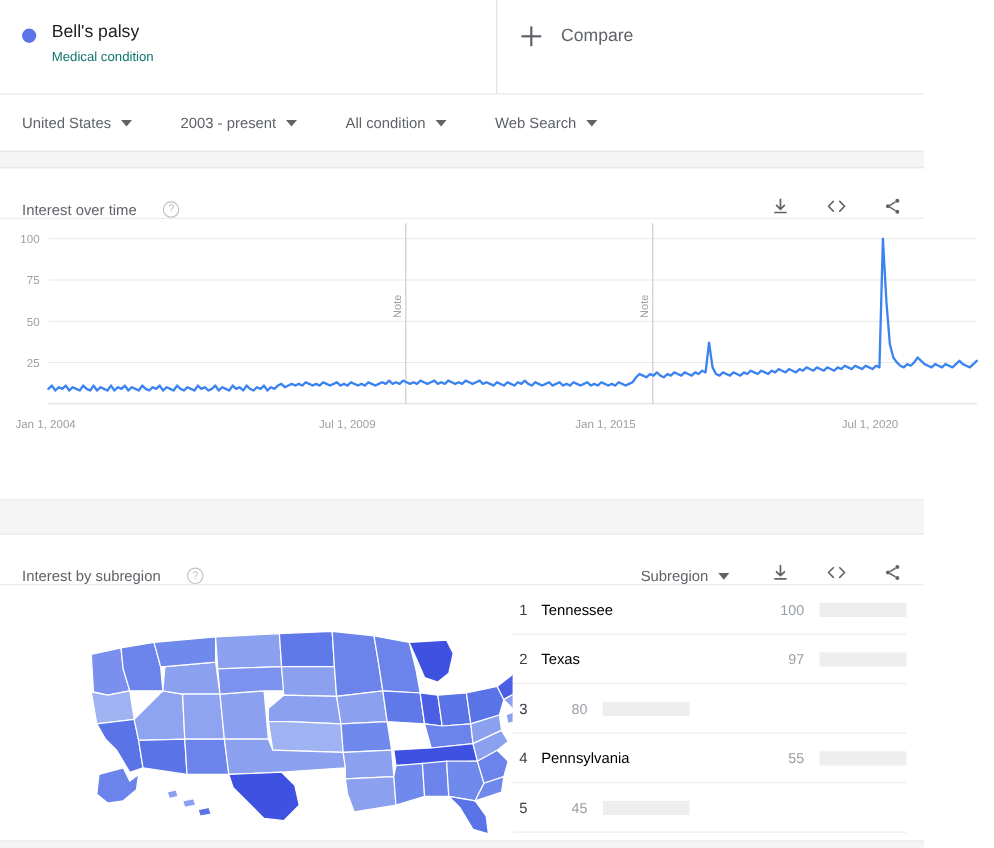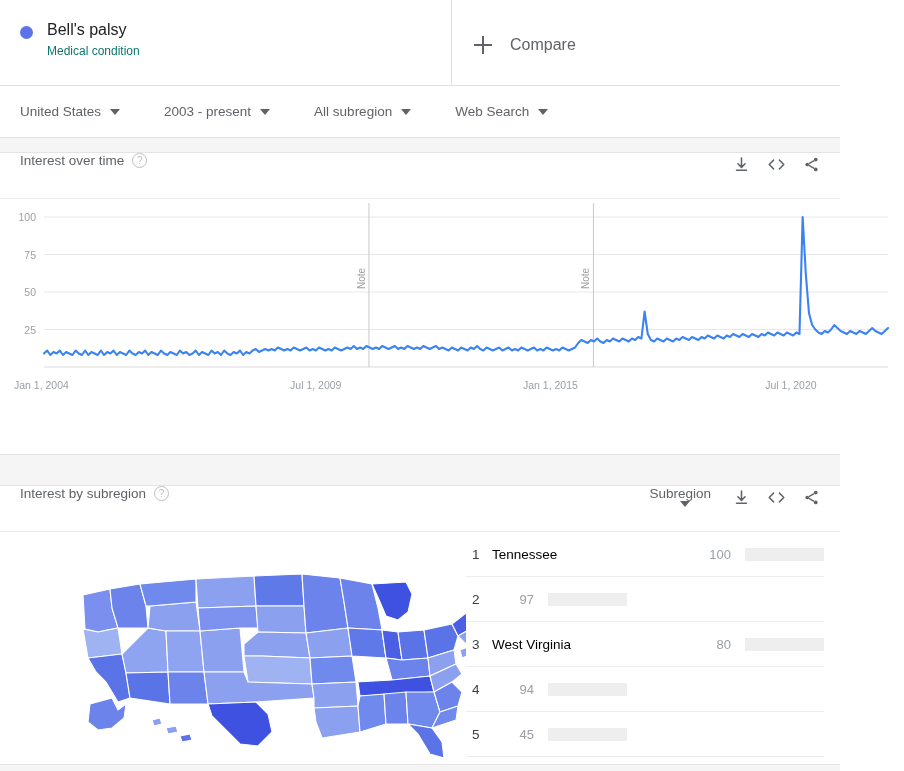--- a/index.html
+++ b/index.html
@@ -30,21 +30,21 @@
   .legend-dot {
     width: 13px; height: 13px; border-radius: 50%;
     background: #5c74e8; margin: 6px 14px 0 0; flex: 0 0 13px;
   }
   .query-text { display: flex; flex-direction: column; }
   .query-title { font-size: 16px; color: #202124; line-height: 20px; }
   .query-sub { font-size: 12px; color: #0f766e; line-height: 18px; margin-top: 2px; }
 
   .compare-cell {
     flex: 1; display: flex; align-items: flex-start;
-    padding: 36px 0 0 22px; color: #5f6368; cursor: pointer;
+    padding: 24px 0 0 22px; color: #5f6368; cursor: pointer;
   }
   .plus-icon {
     width: 18px; height: 18px; position: relative; margin-right: 18px; flex: 0 0 18px;
   }
   .plus-icon::before, .plus-icon::after {
     content: ""; position: absolute; background: #5f6368;
   }
   .plus-icon::before { left: 0; top: 8px; width: 18px; height: 1.6px; }
   .plus-icon::after { top: 0; left: 8px; height: 18px; width: 1.6px; }
   .compare-label { font-size: 16px; color: #5f6368; }
@@ -63,36 +63,36 @@
   .caret {
     width: 0; height: 0; margin-left: 9px;
     border-left: 5px solid transparent; border-right: 5px solid transparent;
     border-top: 6px solid #5f6368;
   }
 
   
   .band { height: 14px; background: #f5f5f5; }
   .card { background: #fff; border: 1px solid #e4e4e4; border-left: none; border-right: none; }
   .card-head {
-    display: flex; align-items: flex-start; height: 46px;
-    padding: 0 18px 0 20px; border-bottom: 1px solid #ececec;
+    display: flex; align-items: flex-end; height: 46px;
+    padding: 0 18px 0 20px; border-bottom: 1px solid #ececec; gap: 16px;
   }
   .card-title { font-size: 13.5px; color: #5f6368; }
   .help-icon {
     width: 15px; height: 15px; border: 1px solid #bdc1c6; border-radius: 50%;
     margin-left: 8px; font-size: 10px; line-height: 13px; text-align: center;
     color: #bdc1c6; cursor: pointer;
   }
   .head-spacer { flex: 1; }
   .icon-btn {
     width: 22px; height: 22px; margin-left: 13px; cursor: pointer;
     display: flex; align-items: center; justify-content: center;
   }
   .sub-select {
-    display: flex; align-items: center; cursor: pointer; margin-right: 6px; flex-direction: column;
+    display: flex; align-items: center; cursor: pointer; margin-right: 6px;
   }
   .sub-select .filter-label { font-size: 13.5px; }
 
   
   .chart-wrap { position: relative; height: 255px; padding: 0; }
   svg { display: block; }
   .note-text {
     font-size: 10px; fill: #9e9e9e;
     font-family: "Liberation Sans", sans-serif;
   }
@@ -146,21 +146,21 @@
   <div class="filter-bar">
     <div class="filter">
       <span class="filter-label">United States</span>
       <span class="caret"></span>
     </div>
     <div class="filter">
       <span class="filter-label">2003 - present</span>
       <span class="caret"></span>
     </div>
     <div class="filter">
-      <span class="filter-label">All subregion</span>
+      <span class="filter-label">All condition</span>
       <span class="caret"></span>
     </div>
     <div class="filter">
       <span class="filter-label">Web Search</span>
       <span class="caret"></span>
     </div>
   </div>
 
   <div class="band"></div>
 
@@ -313,32 +313,33 @@
       </div>
       <div class="list-pane">
         <div class="rank-row">
           <span class="rank-num">1</span>
           <span class="rank-name">Tennessee</span>
           <span class="rank-val">100</span>
           <span class="rank-bar-track"><span class="rank-bar-fill" style="width: 100%;"></span></span>
         </div>
         <div class="rank-row">
           <span class="rank-num">2</span>
+          <span class="rank-name">Texas</span>
           <span class="rank-val">97</span>
           <span class="rank-bar-track"><span class="rank-bar-fill" style="width: 97%;"></span></span>
         </div>
         <div class="rank-row">
           <span class="rank-num">3</span>
-          <span class="rank-name">West Virginia</span>
           <span class="rank-val">80</span>
           <span class="rank-bar-track"><span class="rank-bar-fill" style="width: 96%;"></span></span>
         </div>
         <div class="rank-row">
           <span class="rank-num">4</span>
-          <span class="rank-val">94</span>
+          <span class="rank-name">Pennsylvania</span>
+          <span class="rank-val">55</span>
           <span class="rank-bar-track"><span class="rank-bar-fill" style="width: 94%;"></span></span>
         </div>
         <div class="rank-row">
           <span class="rank-num">5</span>
           <span class="rank-val">45</span>
           <span class="rank-bar-track"><span class="rank-bar-fill" style="width: 91%;"></span></span>
         </div>
       </div>
     </div>
   </div>

